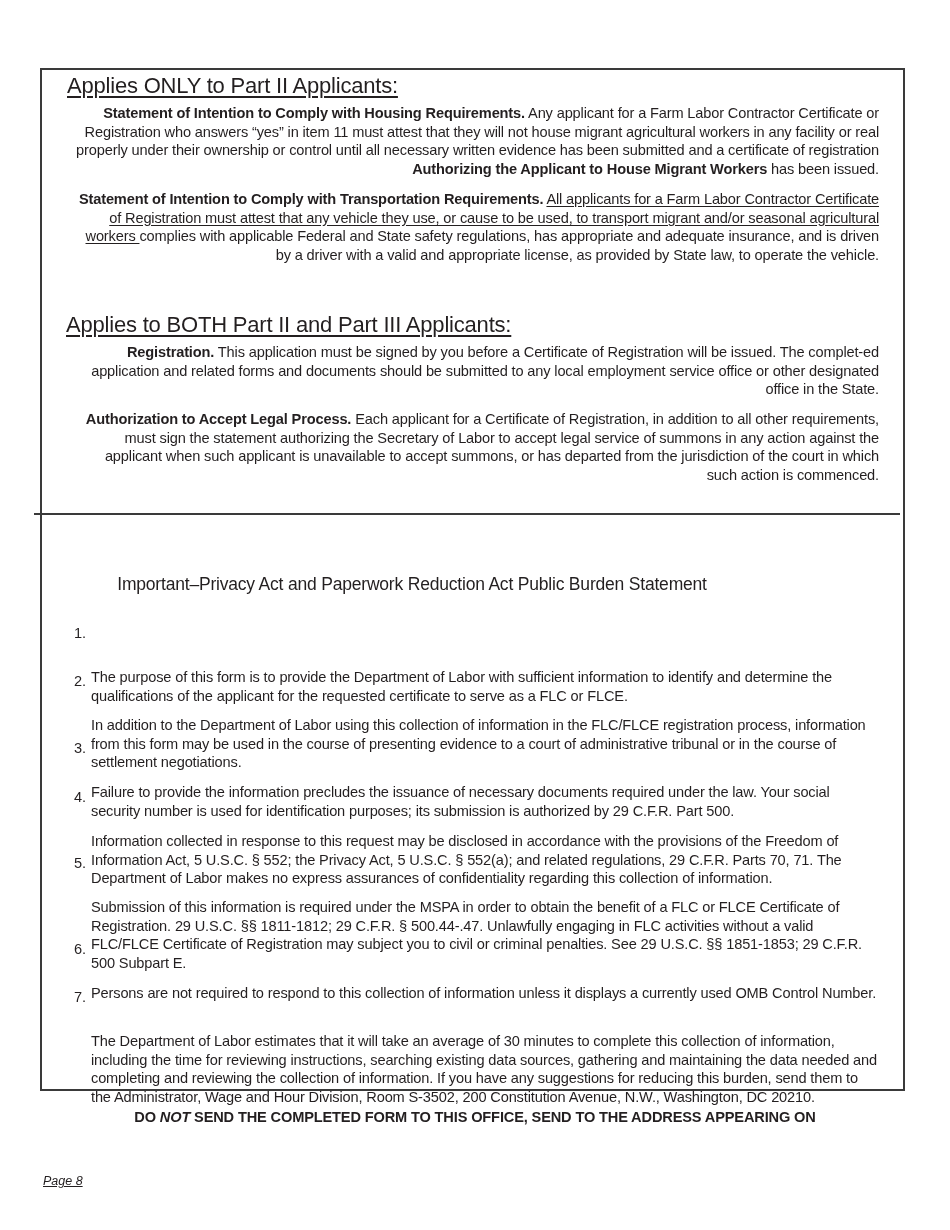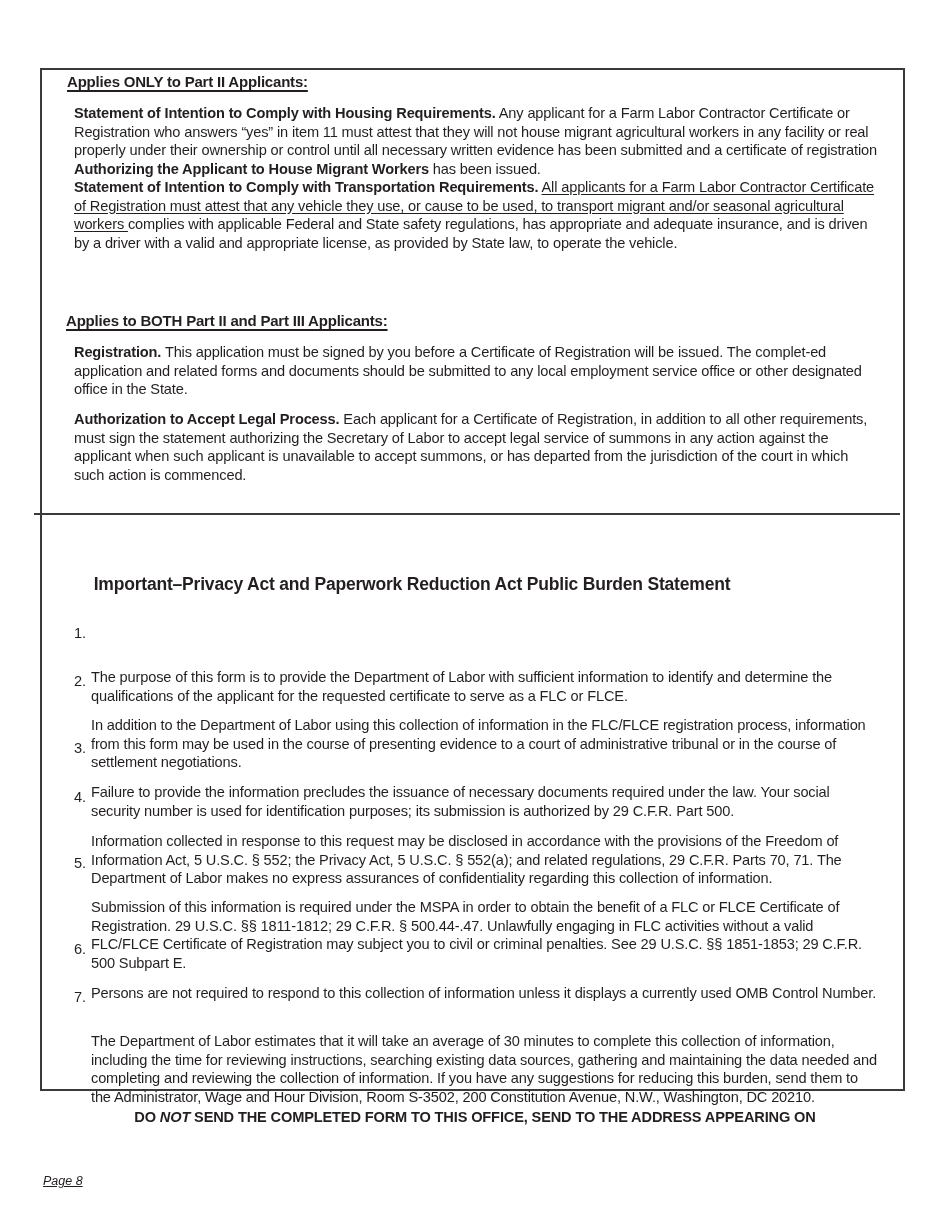--- a/index.html
+++ b/index.html
@@ -9,33 +9,33 @@
     }
     .frame {
       position: absolute; left: 40px; top: 68px; width: 865px; height: 1023px;
       border: 2px solid #3a3a3a; box-sizing: border-box;
     }
     .divider {
       position: absolute; left: 34px; top: 513px; width: 866px; height: 0;
       border-top: 2px solid #3a3a3a;
     }
     .h-section {
-      position: absolute; font-weight: bold; font-size: 15px;
+      position: absolute; font-weight: normal; font-size: 22px;
       text-decoration: underline; text-underline-offset: 3px;
       text-decoration-thickness: 1.5px; letter-spacing: -0.2px;
     }
     .para {
       position: absolute; left: 74px; width: 805px;
-      font-size: 14.6px; line-height: 18.7px; letter-spacing: -0.15px;
+      font-size: 14.6px; line-height: 18.7px; letter-spacing: -0.15px; text-align: right;
     }
     .para b { font-weight: bold; }
     .para .ul { text-decoration: underline; text-underline-offset: 2px; }
     .privacy-title {
       position: absolute; left: 0; top: 574px; width: 824px; text-align: center;
-      font-size: 17.5px; font-weight: bold; letter-spacing: -0.2px;
+      font-size: 17.5px; font-weight: normal; letter-spacing: -0.2px;
     }
     .list-item {
       position: absolute; left: 74px; width: 805px;
       font-size: 14.6px; line-height: 18.7px; letter-spacing: -0.15px;
       display: flex;
     }
     .list-item .num { width: 17px; flex: 0 0 17px; }
     .list-item .txt { flex: 1; margin-top: 44px; }
     .notice {
       position: absolute; left: 0; top: 1108px; width: 950px; text-align: center;
@@ -52,21 +52,21 @@
 
 <div class="frame"></div>
 <div class="divider"></div>
 
 <div class="h-section" style="left:67px; top:73px;">Applies ONLY to Part II Applicants:</div>
 
 <div class="para" style="top:104px;">
   <b>Statement of Intention to Comply with Housing Requirements.</b><span>  Any applicant for a Farm Labor Contractor Certificate or Registration who answers “yes” in item 11 must attest that they will not house migrant agricultural workers in any facility or real properly under their ownership or control until all necessary written evidence has been submitted and a certificate of registration </span><b>Authorizing the Applicant to House Migrant Workers</b><span> has been issued.</span>
 </div>
 
-<div class="para" style="top:178px;">
+<div class="para" style="top:190px;">
   <b>Statement of Intention to Comply with Transportation Requirements.</b> <span class="ul">All applicants for a Farm Labor Contractor Certificate of Registration must attest that any vehicle they use, or cause to be used, to transport migrant and/or seasonal agricultural workers </span><span>complies with applicable Federal and State safety regulations, has appropriate and adequate insurance, and is driven by a driver with a valid and appropriate license, as provided by State law, to operate the vehicle.</span>
 </div>
 
 <div class="h-section" style="left:66px; top:312px;">Applies to BOTH Part II and Part III Applicants:</div>
 
 <div class="para" style="top:343px;">
   <b>Registration.</b><span>  This application must be signed by you before a Certificate of Registration will be issued.  The complet-ed application and related forms and documents should be submitted to any local employment service office or other designated office in the State.</span>
 </div>
 
 <div class="para" style="top:410px;">

